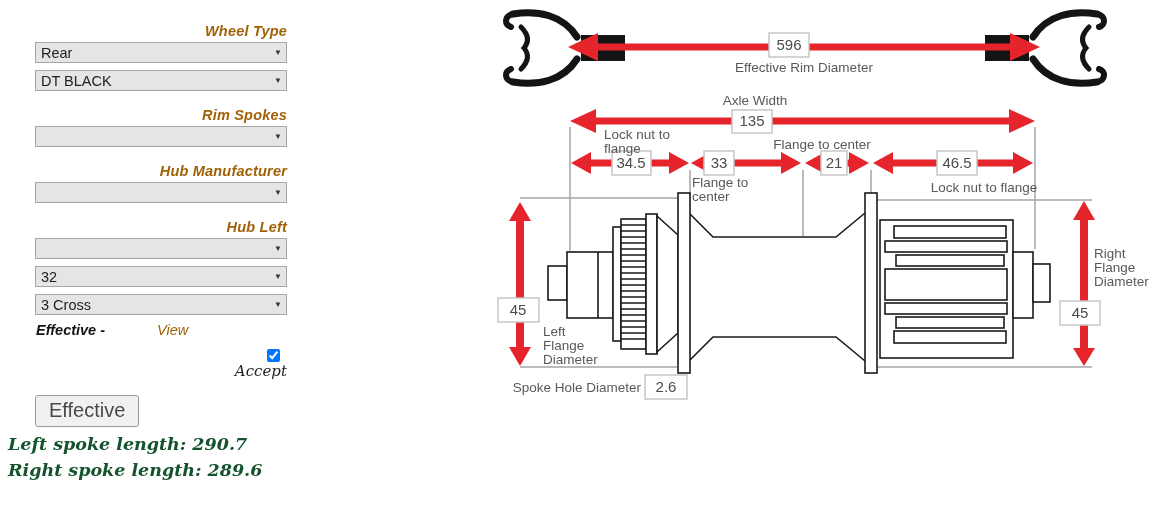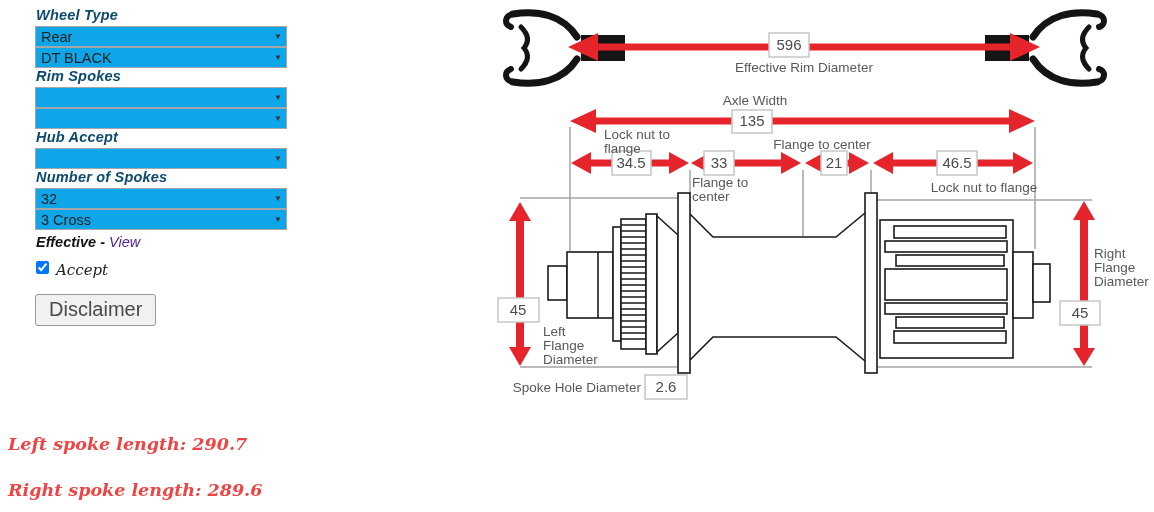--- a/index.html
+++ b/index.html
@@ -4,58 +4,58 @@
 <style>
   html,body{margin:0;padding:0;}
   body{
     width:1154px;height:512px;position:relative;background:#ffffff;
     font-family:"Liberation Sans",sans-serif;overflow:hidden;
   }
   
   .form{position:absolute;left:35px;top:7px;width:252px;}
   .flabel{
     font-family:"Liberation Sans",sans-serif;
-    font-style:italic;font-weight:bold;font-size:14.5px;color:#0c4a6e;
-    margin:0 0 3px 1px;letter-spacing:.2px;
+    font-style:italic;font-weight:bold;font-size:14.5px;color:#a16207;
+    margin:16px 0 3px 1px;letter-spacing:.2px;text-align:right;
   }
   .selbox{
-    position:relative;height:19px;border:1px solid #a6a6a6;background:#0ea5e9;
-    margin-bottom:0;display:flex;align-items:center;
+    position:relative;height:19px;border:1px solid #a6a6a6;background:#e5e5e5;
+    margin-bottom:7px;display:flex;align-items:center;
     padding:0 16px 0 5px;font-size:14.5px;color:#222;
     white-space:nowrap;overflow:hidden;cursor:default;
   }
   .caret{
     position:absolute;right:4px;top:50%;transform:translateY(-50%);
     font-size:8px;line-height:8px;color:#333;
   }
   .disc-row{
     margin:4px 0 7px 1px;font-style:italic;font-weight:bold;
     font-size:14.5px;color:#141414;
   }
   .view-link{
     font-style:italic;font-weight:normal;
-    color:#4c1d95;cursor:pointer;
+    color:#a16207;cursor:pointer;margin-left:48px;
   }
   .accept-row{
-    display:flex;align-items:flex-start;margin:11px 0 0 0;
-    font-family:"DejaVu Serif",serif;font-style:italic;font-size:15px;color:#222;
+    display:flex;align-items:flex-end;margin:11px 0 0 0;
+    font-family:"DejaVu Serif",serif;font-style:italic;font-size:15px;color:#222;flex-direction:column;
   }
   .accept-row input{width:13px;height:13px;margin:0 7px 0 1px;}
   .calc-btn{
     margin:15px 0 0 0;font-family:"Liberation Sans",sans-serif;
     font-size:20px;color:#4a4a4a;background:#f1f1f1;
     border:1px solid #999;border-radius:3px;padding:3px 13px 4px 13px;cursor:pointer;
   }
   .result{
     position:absolute;left:8px;
     font-family:"DejaVu Serif",serif;font-style:italic;font-weight:bold;
-    font-size:17.5px;color:#ef4444;
+    font-size:17.5px;color:#14532d;
   }
   #result-left{top:434px;}
-  #result-right{top:480px;}
+  #result-right{top:460px;}
   
   .diagram{position:absolute;left:480px;top:0;}
   .ref{stroke:#a4a4a4;stroke-width:1.5;fill:none;}
   .hub{fill:#ffffff;stroke:#1a1a1a;stroke-width:1.6;}
   .hubline{fill:none;stroke:#1a1a1a;stroke-width:1.6;}
   .rim{fill:none;stroke:#141414;stroke-linecap:round;}
   .dimline{stroke:#e5242b;fill:none;}
   .dimhead{fill:#e5242b;stroke:none;}
   .vbox{fill:#ffffff;stroke:#c6c6c6;stroke-width:1.5;}
   .bval{
@@ -80,53 +80,53 @@
   <div class="selbox">
     <span>DT BLACK</span>
     <span class="caret">▼</span>
   </div>
 
   <div class="flabel">Rim Spokes</div>
   <div class="selbox">
     <span class="caret">▼</span>
   </div>
 
+  <div class="flabel">Hub Manufacturer</div>
   <div class="selbox">
     <span></span>
     <span class="caret">▼</span>
   </div>
 
-  <div class="flabel">Hub Accept</div>
+  <div class="flabel">Hub Left</div>
   <div class="selbox">
     <span></span>
     <span class="caret">▼</span>
   </div>
 
-  <div class="flabel">Number of Spokes</div>
   <div class="selbox">
     <span>32</span>
     <span class="caret">▼</span>
   </div>
 
   <div class="selbox">
     <span>3 Cross</span>
     <span class="caret">▼</span>
   </div>
 
   <div class="disc-row">
     <span>Effective -</span>
     <span class="view-link">View</span>
   </div>
 
   <div class="accept-row">
     <input type="checkbox" checked="" style="">
     <span>Accept</span>
   </div>
 
-  <button class="calc-btn">Disclaimer</button>
+  <button class="calc-btn">Effective</button>
 </div>
 
 <div class="result" id="result-left">Left spoke length: 290.7</div>
 <div class="result" id="result-right">Right spoke length: 289.6</div>
 
 <svg class="diagram" width="674" height="412" viewBox="0 0 674 412">
 
   <g>
     <line class="ref" x1="90" y1="127" x2="90" y2="251"></line>
     <line class="ref" x1="555" y1="127" x2="555" y2="249"></line>

